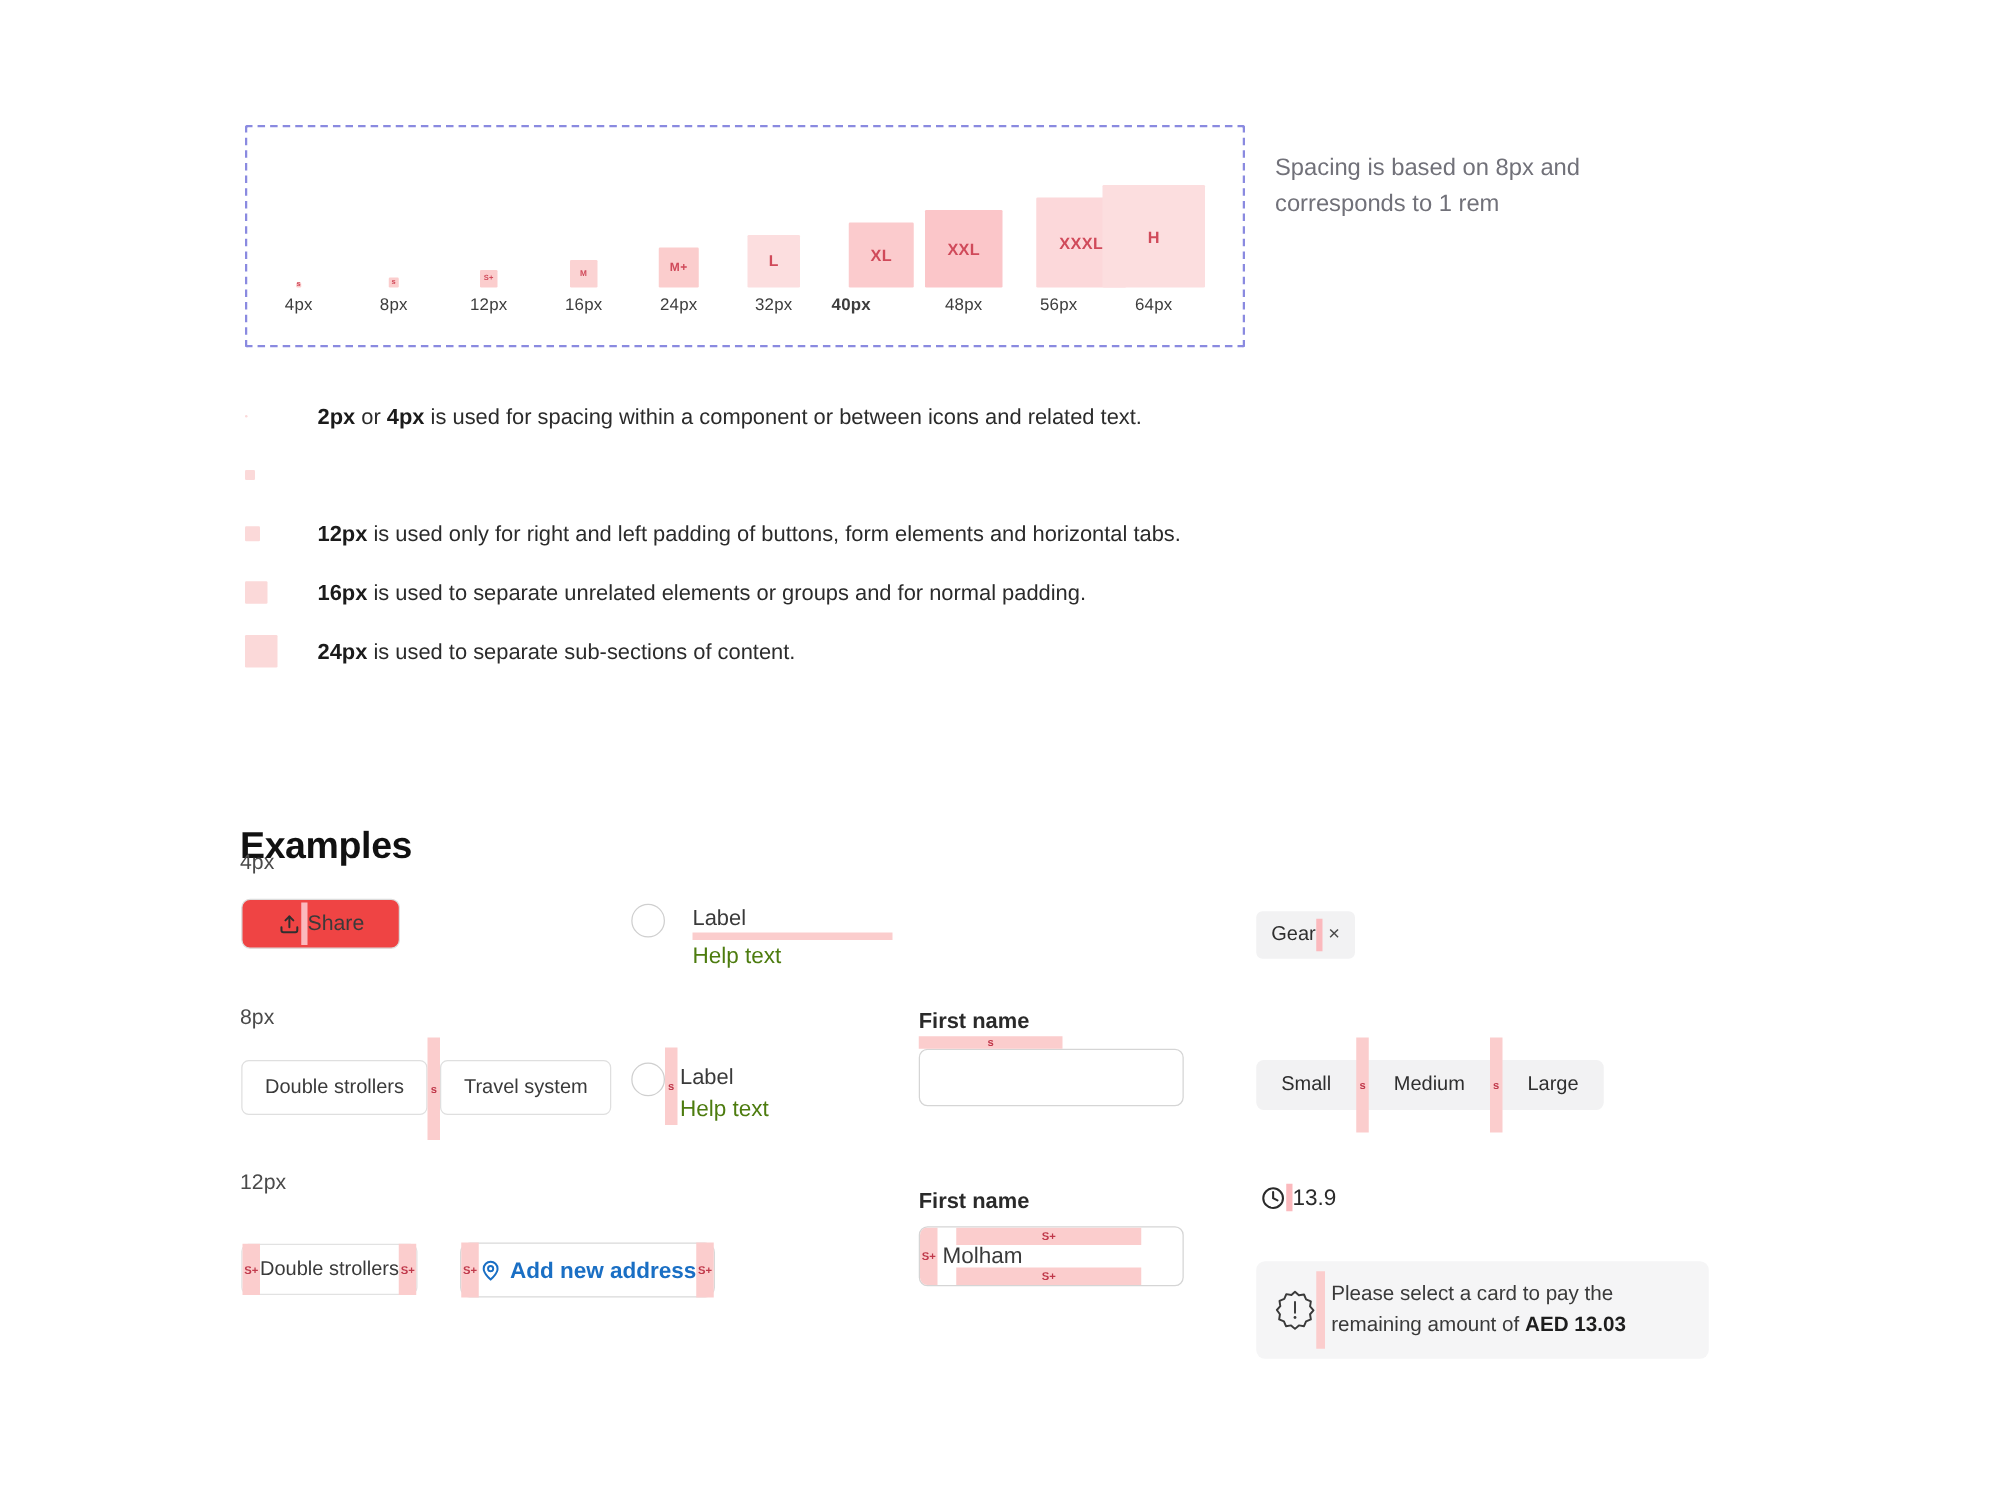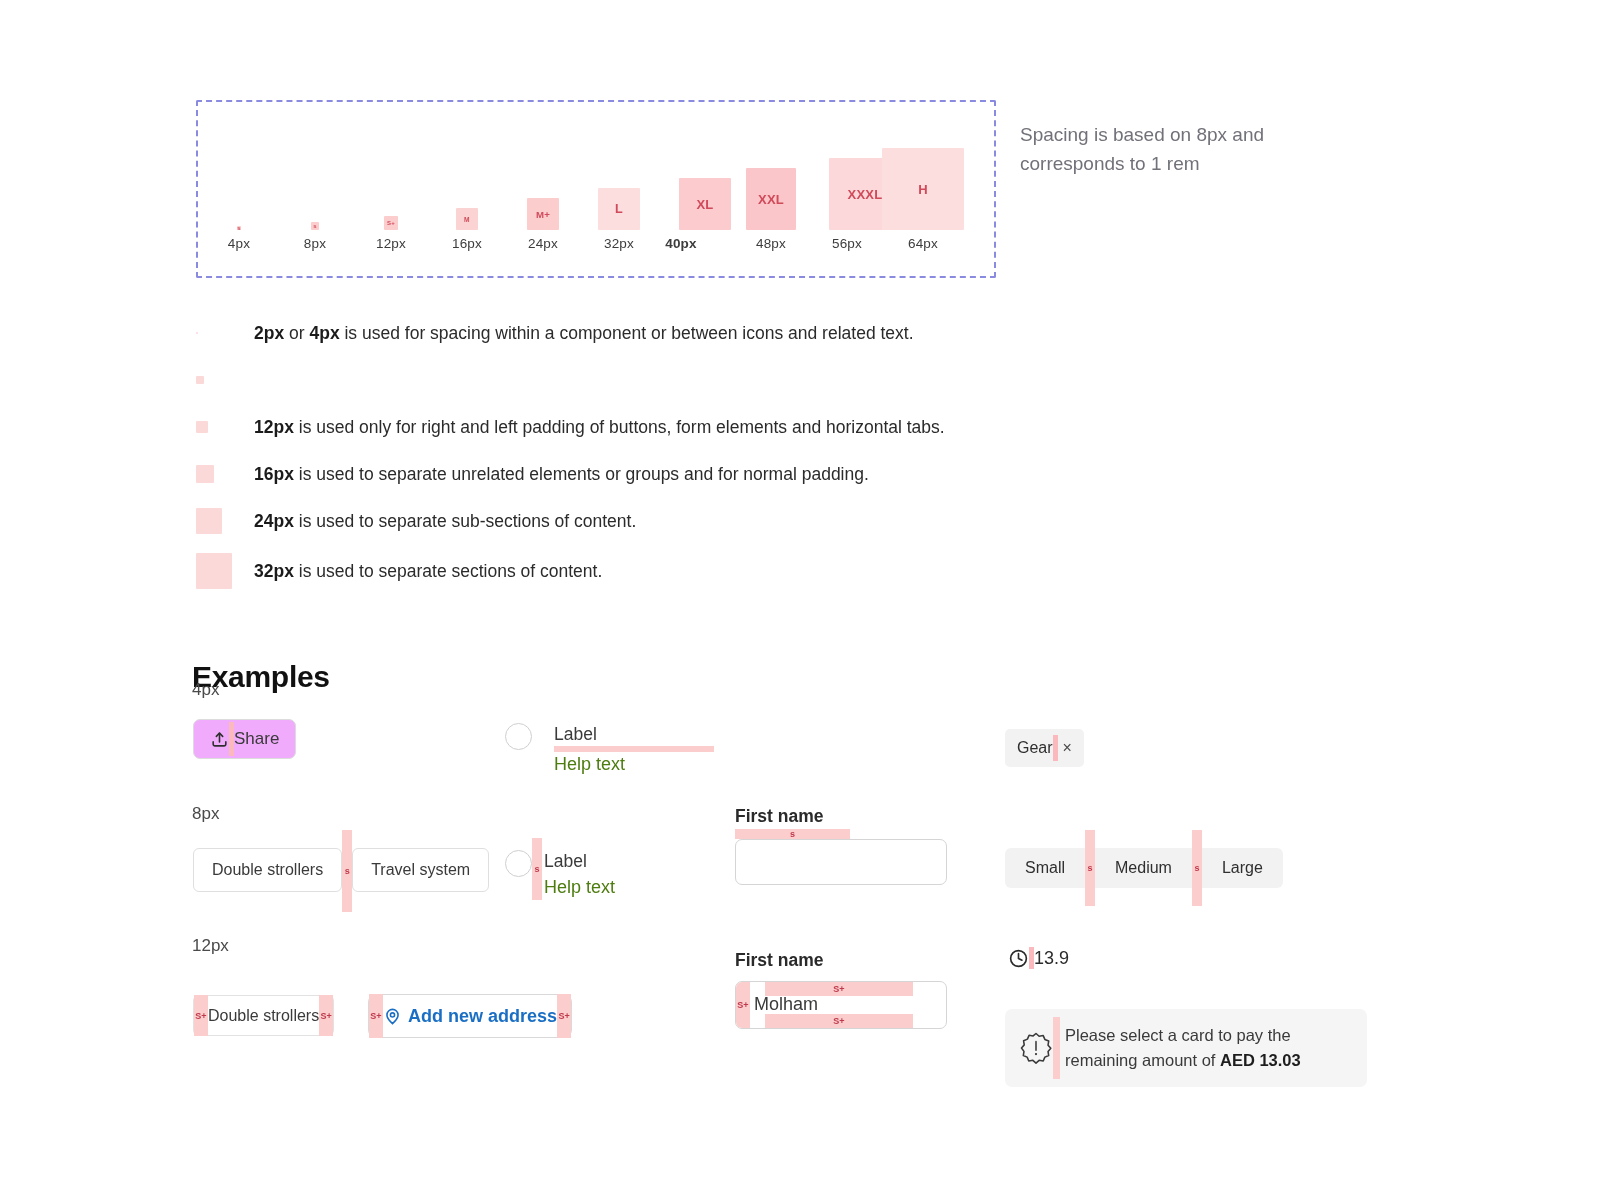--- a/index.html
+++ b/index.html
@@ -71,22 +71,22 @@
   }
   .hbar {
     background:#fbcdcd; position:relative;
     display:flex; align-items:center; justify-content:center;
     color:#c0394b; font-size:9px; font-weight:700;
   }
 
   
   #share-button {
     position:absolute; left:193px; top:719px;
-    height:40px; padding:0 16px;
-    border:1px solid #dcdcdc; border-radius:7px; background:#f0abfc;
+    height:40px; padding:0 28px;
+    border:1px solid #dcdcdc; border-radius:7px; background:#ef4444;
     display:flex; align-items:center;
     font-size:17px; color:#3a3a3a;
   }
   #share-gap { width:5px; height:34px; background:#fbb9bd; margin:0 0px; }
   .upload-icon svg { display:block; }
 
   #radio4 { position:absolute; left:505px; top:723px; width:200px; }
   .radio-circle {
     width:27px; height:27px; border:1.6px solid #cfcfcf; border-radius:50%;
     background:#fff; flex:0 0 27px;
@@ -200,21 +200,21 @@
       <div class="swatch-px" style="left: 282px;">24px</div>
       <div class="swatch-cell" style="left: 358px;">
         <div class="swatch-box" style="width: 42px; height: 42px; background: rgb(252, 222, 223); font-size: 12.6px;">L</div>
       </div>
       <div class="swatch-px" style="left: 358px;">32px</div>
       <div class="swatch-cell" style="left: 444px;">
         <div class="swatch-box" style="width: 52px; height: 52px; background: rgb(251, 203, 205); font-size: 13px;">XL</div>
       </div>
       <div class="swatch-px" style="left: 420px; font-weight: bold;">40px</div>
       <div class="swatch-cell" style="left: 510px;">
-        <div class="swatch-box" style="width: 50px; height: 62px; background: rgb(251, 198, 201); font-size: 13px;">XXL</div>
+        <div class="swatch-box" style="width: 62px; height: 62px; background: rgb(251, 198, 201); font-size: 13px;">XXL</div>
       </div>
       <div class="swatch-px" style="left: 510px;">48px</div>
       <div class="swatch-cell" style="left: 604px;">
         <div class="swatch-box" style="width: 72px; height: 72px; background: rgb(252, 216, 218); font-size: 13px;">XXXL</div>
       </div>
       <div class="swatch-px" style="left: 586px;">56px</div>
       <div class="swatch-cell" style="left: 662px;">
         <div class="swatch-box" style="width: 82px; height: 82px; background: rgb(252, 222, 223); font-size: 13px;">H</div>
       </div>
       <div class="swatch-px" style="left: 662px;">64px</div>
@@ -244,26 +244,20 @@
       <div class="usage-chip-wrap">
         <div class="usage-chip" style="width: 18px; height: 18px;"></div>
       </div>
       <div class="usage-text"><b>16px</b> is used to separate unrelated elements or groups and for normal padding.</div>
     </div>
     <div class="usage-row">
       <div class="usage-chip-wrap">
         <div class="usage-chip" style="width: 26px; height: 26px;"></div>
       </div>
       <div class="usage-text"><b>24px</b> is used to separate sub-sections of content.</div>
-    </div>
-    <div class="usage-row">
-      <div class="usage-chip-wrap">
-        <div class="usage-chip" style="width: 36px; height: 36px;"></div>
-      </div>
-      <div class="usage-text"><b>32px</b> is used to separate sections of content.</div>
     </div>
   </div>
 
 <div id="examples-title">Examples</div>
 
 <div class="row-label" style="left:192px; top:680px;">4px</div>
 <div class="row-label" style="left:192px; top:804px;">8px</div>
 <div class="row-label" style="left:192px; top:936px;">12px</div>
 
 <div id="share-button">

